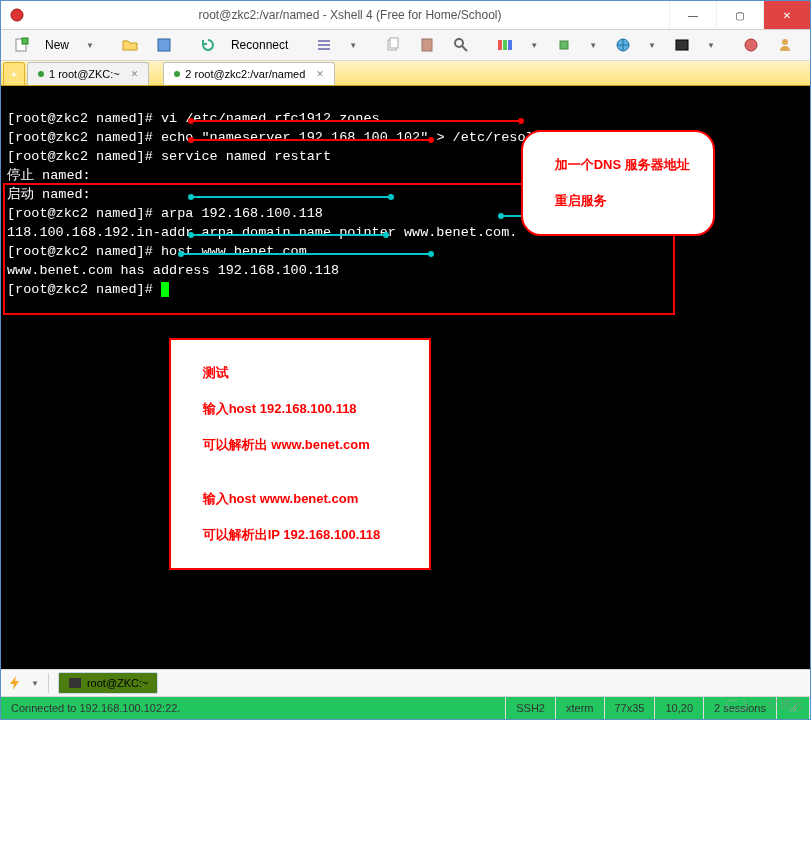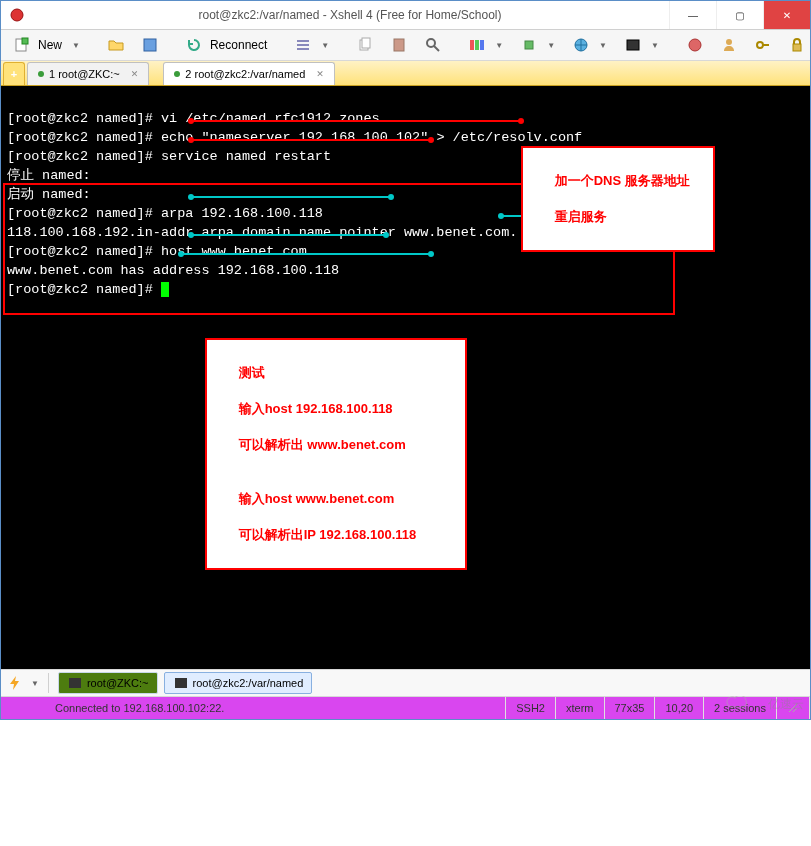--- a/index.html
+++ b/index.html
@@ -6,21 +6,21 @@
   .window{width:811px;height:720px;border:1px solid #5a8ec7;box-sizing:border-box;display:flex;flex-direction:column;position:relative;}
   .titlebar{height:28px;background:#fff;display:flex;align-items:center;border-bottom:1px solid #d0d0d0;}
   .titlebar .app-icon{width:16px;height:16px;margin:0 6px 0 8px;}
   .titlebar .title{flex:1;text-align:center;font-size:12px;color:#555;}
   .win-btns{display:flex;height:100%;}
   .win-btn{width:46px;display:flex;align-items:center;justify-content:center;font-size:10px;color:#333;border-left:1px solid #eee;}
   .win-btn.close{background:#e04343;color:#fff;}
   .menubar{height:22px;display:flex;align-items:center;padding:0 6px;gap:2px;background:#fefefe;border-bottom:1px solid #e0e0e0;}
   .menubar span{padding:2px 8px;}
   .toolbar{height:30px;display:flex;align-items:center;padding:0 6px;gap:4px;background:#f6f6f6;border-bottom:1px solid #d8d8d8;}
-  .tb-btn{display:flex;align-items:center;gap:8px;padding:2px 6px;border:1px solid transparent;border-radius:2px;font-size:12px;}
+  .tb-btn{display:flex;align-items:center;gap:15px;padding:2px 6px;border:1px solid transparent;border-radius:2px;font-size:12px;}
   .sep{width:1px;height:20px;background:#d0d0d0;margin:0 3px;}
   .dd-arrow{font-size:8px;color:#666;margin-left:2px;}
   .icn{width:16px;height:16px;display:inline-block;}
   .tabbar{height:24px;background:linear-gradient(#fff2c5,#ffe27a);border-bottom:1px solid #c8a020;display:flex;align-items:flex-end;padding-left:2px;}
   .tab{display:flex;align-items:center;gap:5px;height:22px;padding:0 10px;border:1px solid #c0c0c0;border-bottom:none;background:#f2f2f2;margin-right:2px;border-radius:3px 3px 0 0;font-size:11px;justify-content:center;}
   .tab.add{background:#ffe27a;border-color:#e0b030;color:#fff;width:20px;padding:0;justify-content:center;font-weight:bold;}
   .tab.active{background:#fff;margin-left:12px;}
   .tab .x{margin-left:6px;color:#888;font-size:9px;}
   .dot{width:6px;height:6px;border-radius:50%;background:#3a9c3a;display:inline-block;}
   .terminal{flex:1;background:#000;color:#fff;font-family:"Courier New",monospace;font-size:13.5px;line-height:19px;padding:4px 6px;overflow:hidden;position:relative;white-space:pre;}
@@ -30,24 +30,24 @@
   .anno-redline::before,.anno-redline::after{content:"";position:absolute;width:6px;height:6px;background:#ff0000;border-radius:50%;top:-2px;}
   .anno-redline::before{left:-3px;} .anno-redline::after{right:-3px;}
   .anno-cyan{position:absolute;height:2px;background:#00c8c8;}
   .anno-cyan::before,.anno-cyan::after{content:"";position:absolute;width:6px;height:6px;background:#00c8c8;border-radius:50%;top:-2px;}
   .anno-cyan::before{left:-3px;} .anno-cyan::after{right:-3px;}
   .redbox{position:absolute;border:2px solid #ff0000;}
   .note{position:absolute;border:2px solid #ff0000;background:#fff;color:#ff0000;padding:6px 10px;font-family:sans-serif;font-size:13px;font-weight:bold;line-height:18px;}
   .bottombar{height:26px;border-top:1px solid #d8d8d8;background:#f8f8f8;display:flex;align-items:center;padding:0 6px;gap:6px;}
   .bottombar .btab{display:flex;align-items:center;gap:4px;padding:2px 8px;border:1px solid #c8d8ea;background:#4d7c0f;font-size:11px;border-radius:2px;}
   .bottombar .btab.active{background:#e0edff;border-color:#88b0e0;}
-  .statusbar{height:22px;border-top:1px solid #d8d8d8;background:#d946ef;display:flex;align-items:center;font-size:11px;color:#333;padding-left:44px;}
+  .statusbar{height:22px;border-top:1px solid #d8d8d8;background:#22c55e;display:flex;align-items:center;font-size:11px;color:#333;}
   .statusbar .cell{padding:0 10px;border-right:1px solid #e0e0e0;height:100%;display:flex;align-items:center;}
   .statusbar .flex{flex:1;}
-  .watermark{position:absolute;right:6px;bottom:6px;opacity:.45;font-size:12px;color:#888;display:flex;align-items:flex-start;gap:20px;}
+  .watermark{position:absolute;right:6px;bottom:6px;opacity:.45;font-size:12px;color:#888;display:flex;align-items:flex-end;gap:20px;}
 </style>
 </head>
 <body>
 
 <div class="window">
 
   <div class="titlebar">
     <span class="app-icon">
       <svg viewBox="0 0 16 16">
           <circle cx="8" cy="8" r="6" fill="#d33" stroke="#911"></circle>
@@ -208,50 +208,44 @@
     <div class="anno-redline" style="left:190px;top:34px;width:330px;"></div>
     <div class="anno-redline" style="left:190px;top:53px;width:240px;"></div>
     
     <div class="anno-cyan" style="left:190px;top:110px;width:200px;"></div>
     <div class="anno-cyan" style="left:500px;top:129px;width:142px;"></div>
     <div class="anno-cyan" style="left:190px;top:148px;width:195px;"></div>
     <div class="anno-cyan" style="left:180px;top:167px;width:250px;"></div>
     
     <div class="redbox" style="left:2px;top:97px;width:668px;height:128px;"></div>
     
-    <div class="note" style="left:520px;top:60px;width:170px;">
+    <div class="note" style="left:520px;top:44px;width:170px;border-radius:20px;">
       <span>加一个DNS 服务器地址</span><br>
       <span>重启服务</span>
     </div>
-    <div class="note" style="left:168px;top:252px;width:238px;margin-left:36px;">
+    <div class="note" style="left:168px;top:252px;width:238px;">
       <span>测试</span><br>
       <span>输入host 192.168.100.118</span><br>
       <span>可以解析出 www.benet.com</span><br><br>
       <span>输入host www.benet.com</span><br>
       <span>可以解析出IP 192.168.100.118</span>
     </div>
   </div>
 
   <div class="bottombar">
     <span class="icn"><svg viewBox="0 0 16 16">
           <path d="M9 1L3 9h4l-1 6 6-9H8z" fill="#f5a623"></path>
         </svg></span>
       <span class="dd-arrow">▼</span>
     <div class="sep"></div>
     <div class="btab">
         <span class="icn"><svg viewBox="0 0 16 16">
             <rect x="2" y="3" width="12" height="10" fill="#333"></rect>
           </svg></span>
         <span>root@ZKC:~</span>
-      </div>
-    <div class="btab active">
-        <span class="icn"><svg viewBox="0 0 16 16">
-            <rect x="2" y="3" width="12" height="10" fill="#333"></rect>
-          </svg></span>
-        <span>root@zkc2:/var/named</span>
       </div>
   </div>
 
   <div class="statusbar">
     <div class="cell flex">Connected to 192.168.100.102:22.</div>
     <div class="cell">SSH2</div>
     <div class="cell">xterm</div>
     <div class="cell">77x35</div>
     <div class="cell">10,20</div>
     <div class="cell">2 sessions</div>

